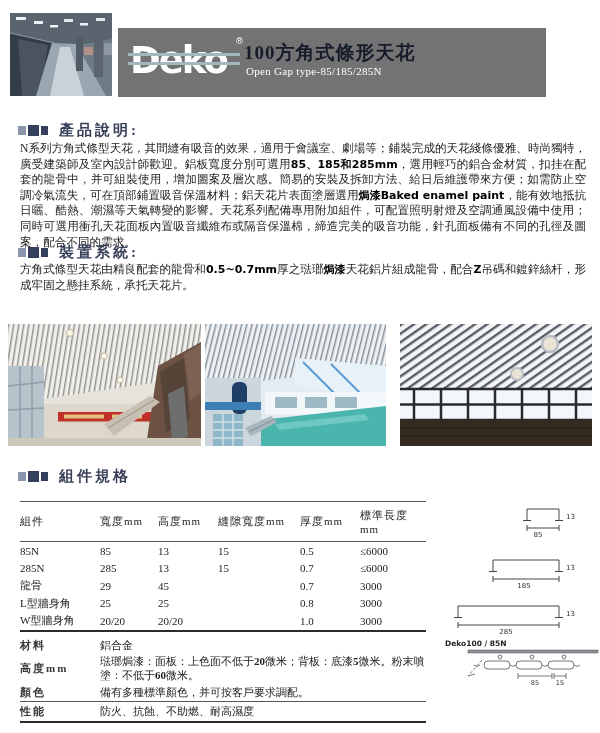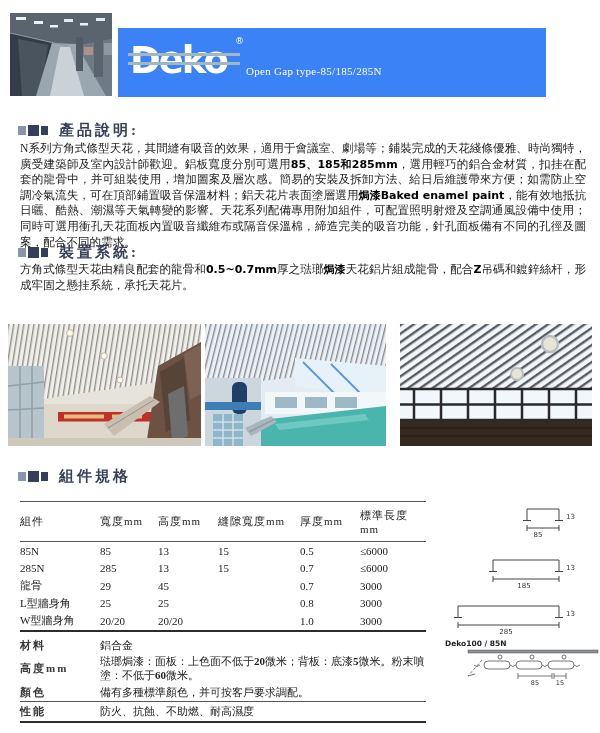--- a/index.html
+++ b/index.html
@@ -1,21 +1,21 @@
 <!DOCTYPE html>
 <html><head>
 <meta charset="utf-8">
 <style>
   html,body{margin:0;padding:0;background:#ffffff;}
   .page{position:relative;width:600px;height:733px;background:#fff;overflow:hidden;
         font-family:"Liberation Serif","DejaVu Serif",serif;color:#1e1e1e;}
 
   
   .top-photo{position:absolute;left:10px;top:13px;width:102px;height:83px;overflow:hidden;}
-  .band{position:absolute;left:118px;top:28px;width:428px;height:69px;background:#3b82f6;}
+  .band{position:absolute;left:118px;top:28px;width:428px;height:69px;background:#737373;}
   .logo{position:absolute;left:12px;top:11px;width:112px;height:46px;color:#fff;}
   .logo-text{font-family:"DejaVu Sans","Liberation Sans",sans-serif;font-weight:900;
              font-size:37px;line-height:44px;letter-spacing:-2px;}
   .logo .stripe{position:absolute;left:-2px;width:112px;height:3px;background:#a3b7bf;}
   .logo .s1{top:14px;} .logo .s2{top:23px;}
   .logo-reg{position:absolute;right:-2px;top:-3px;font-size:9px;font-family:"DejaVu Sans",sans-serif;}
   .h-title{position:absolute;left:126px;top:12px;font-size:19px;font-weight:bold;
            color:#171c2b;letter-spacing:1px;}
   .h-sub{position:absolute;left:128px;top:37px;font-size:11px;color:#ffffff;letter-spacing:.3px;}
 
@@ -79,20 +79,21 @@
       <line x1="0" y1="20" x2="58" y2="33" stroke="#8b97a2" stroke-width="1"></line>
     </svg>
   </div>
 
   <div class="band">
     <div class="logo">
       <span class="logo-text">Deko</span><span class="logo-reg">®</span>
       <i class="stripe s1"></i>
       <i class="stripe s2"></i>
     </div>
+    <div class="h-title">100方角式條形天花</div>
     <div class="h-sub">Open Gap type-85/185/285N</div>
   </div>
 
   <div class="sec" style="top:121px;">
     <span class="b1"></span>
     <span class="b2"></span>
     <span class="b3"></span>
     <span class="t">產品說明:</span>
   </div>
   <p class="para" style="top:141px;"><span>N系列方角式條型天花，其間縫有吸音的效果，適用于會議室、劇場等；鋪裝完成的天花綫條優雅、時尚獨特，廣受建築師及室內設計師歡迎。鋁板寬度分別可選用</span><b>85、185和285mm</b><span>，選用輕巧的鋁合金材質，扣挂在配套的龍骨中，并可組裝使用，增加圖案及層次感。簡易的安裝及拆卸方法、給日后維護帶來方便；如需防止空調冷氣流失，可在頂部鋪置吸音保溫材料；鋁天花片表面塗層選用</span><b>焗漆Baked enamel paint</b><span>，能有效地抵抗日曬、酷熱、潮濕等天氣轉變的影響。天花系列配備專用附加組件，可配置照明射燈及空調通風設備中使用；同時可選用衝孔天花面板內置吸音纖維布或隔音保溫棉，締造完美的吸音功能，針孔面板備有不同的孔徑及圖案，配合不同的需求。</span></p>

